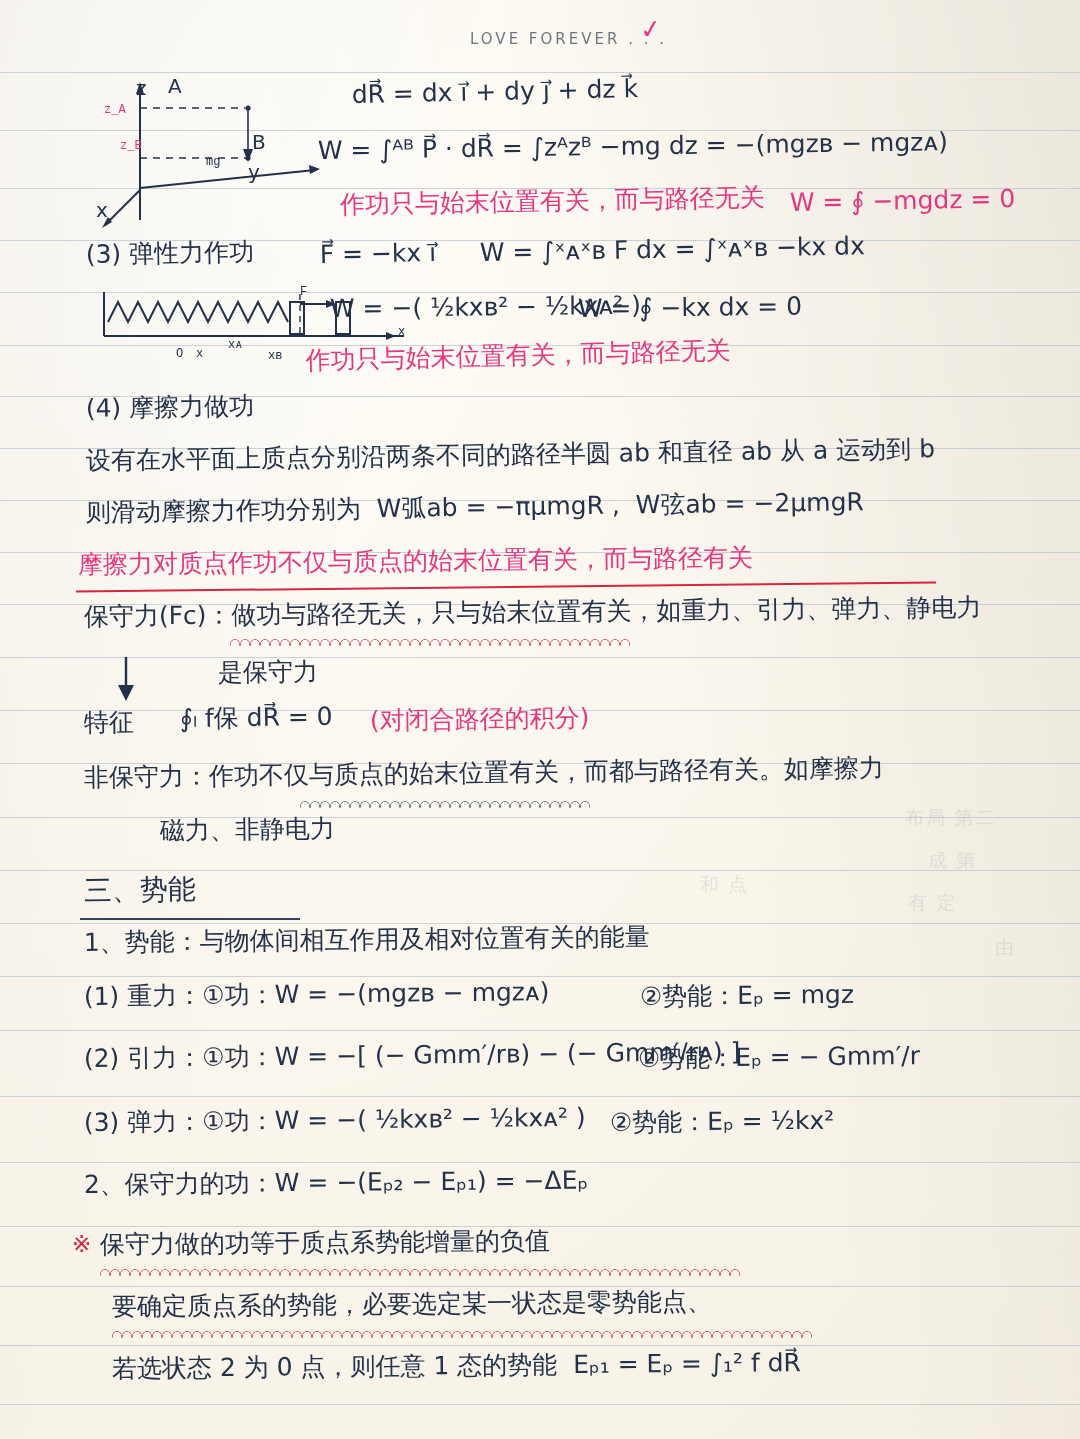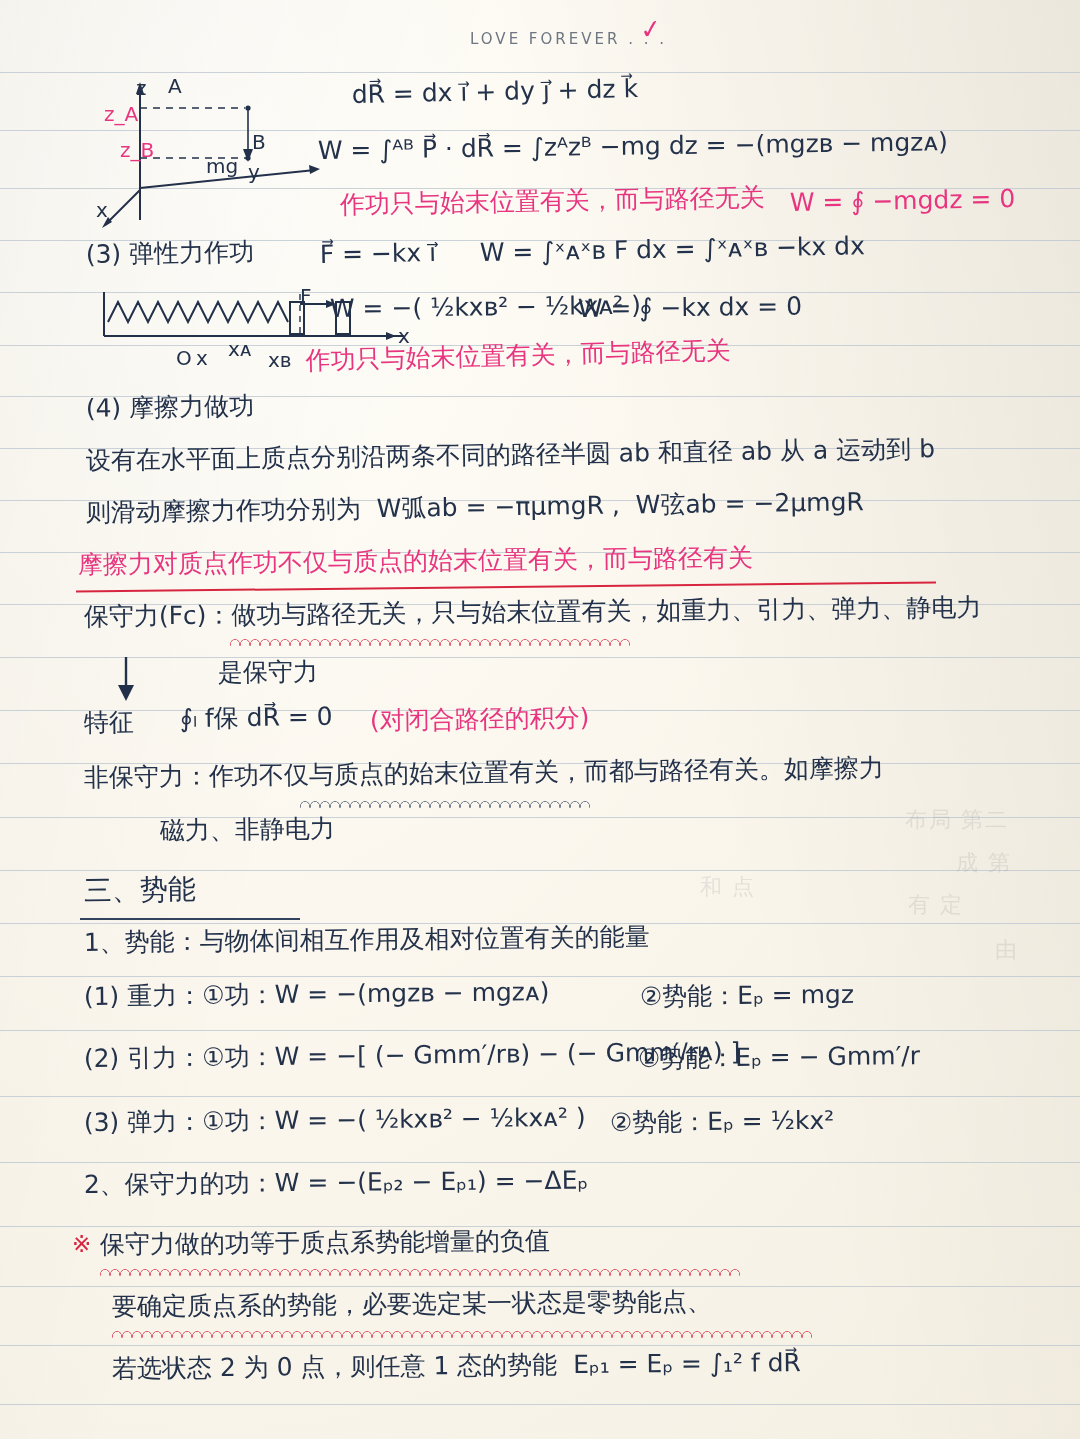--- a/index.html
+++ b/index.html
@@ -39,39 +39,39 @@
     left: 0;
     width: 1080px;
     height: 1px;
     background: #b9c4cf;
     opacity: .75;
   }
   
   .ghost {
     position: absolute;
     color: rgba(120,125,130,0.16);
-    font-size: 22px;
+    font-size: 19px;
     letter-spacing: 2px;
     font-family: Liberation Sans, sans-serif;
     pointer-events: none;
   }
   
   .hw {
     position: absolute;
     color: #23324a;
     font-family: "DejaVu Sans", sans-serif;
     font-size: 25px;
     line-height: 1.05;
     white-space: pre;
     transform-origin: left bottom;
   }
   .hw.pink { color: #e8357f; }
   .hw.red  { color: #d8253f; }
   .hw.sm   { font-size: 20px; }
-  .hw.xs   { font-size: 20px; }
+  .hw.xs   { font-size: 12px; font-family: Liberation Mono, monospace; }
   .hw.lg   { font-size: 28px; }
   .header {
     position: absolute;
     top: 30px;
     left: 470px;
     color: #6d7681;
     font-family: "DejaVu Sans", sans-serif;
     font-size: 15px;
     letter-spacing: 3px;
   }
@@ -129,21 +129,21 @@
   <div class="rule" style="top:976px"></div>
   <div class="rule" style="top:1030px"></div>
   <div class="rule" style="top:1096px"></div>
   <div class="rule" style="top:1162px"></div>
   <div class="rule" style="top:1226px"></div>
   <div class="rule" style="top:1286px"></div>
   <div class="rule" style="top:1345px"></div>
   <div class="rule" style="top:1404px"></div>
 
   <div class="ghost" style="left:905px; top:805px">布局 第二</div>
-  <div class="ghost" style="left:956px; top:848px">成 第</div>
+  <div class="ghost" style="left:928px; top:848px">成 第</div>
   <div class="ghost" style="left:908px; top:890px">有 定</div>
   <div class="ghost" style="left:995px; top:935px">由</div>
   <div class="ghost" style="left:700px; top:872px">和 点</div>
 
   <div class="header">LOVE   FOREVER . . .</div>
   <div class="checkmark" style="left:640px; top:14px">✓</div>
 
   <svg class="draw" style="left:100px; top:70px; width:240px; height:160px">
     <line x1="40" y1="150" x2="40" y2="18" stroke="#22304a" stroke-width="2"></line>
     <polygon points="40,12 36,24 44,24" fill="#22304a"></polygon>

